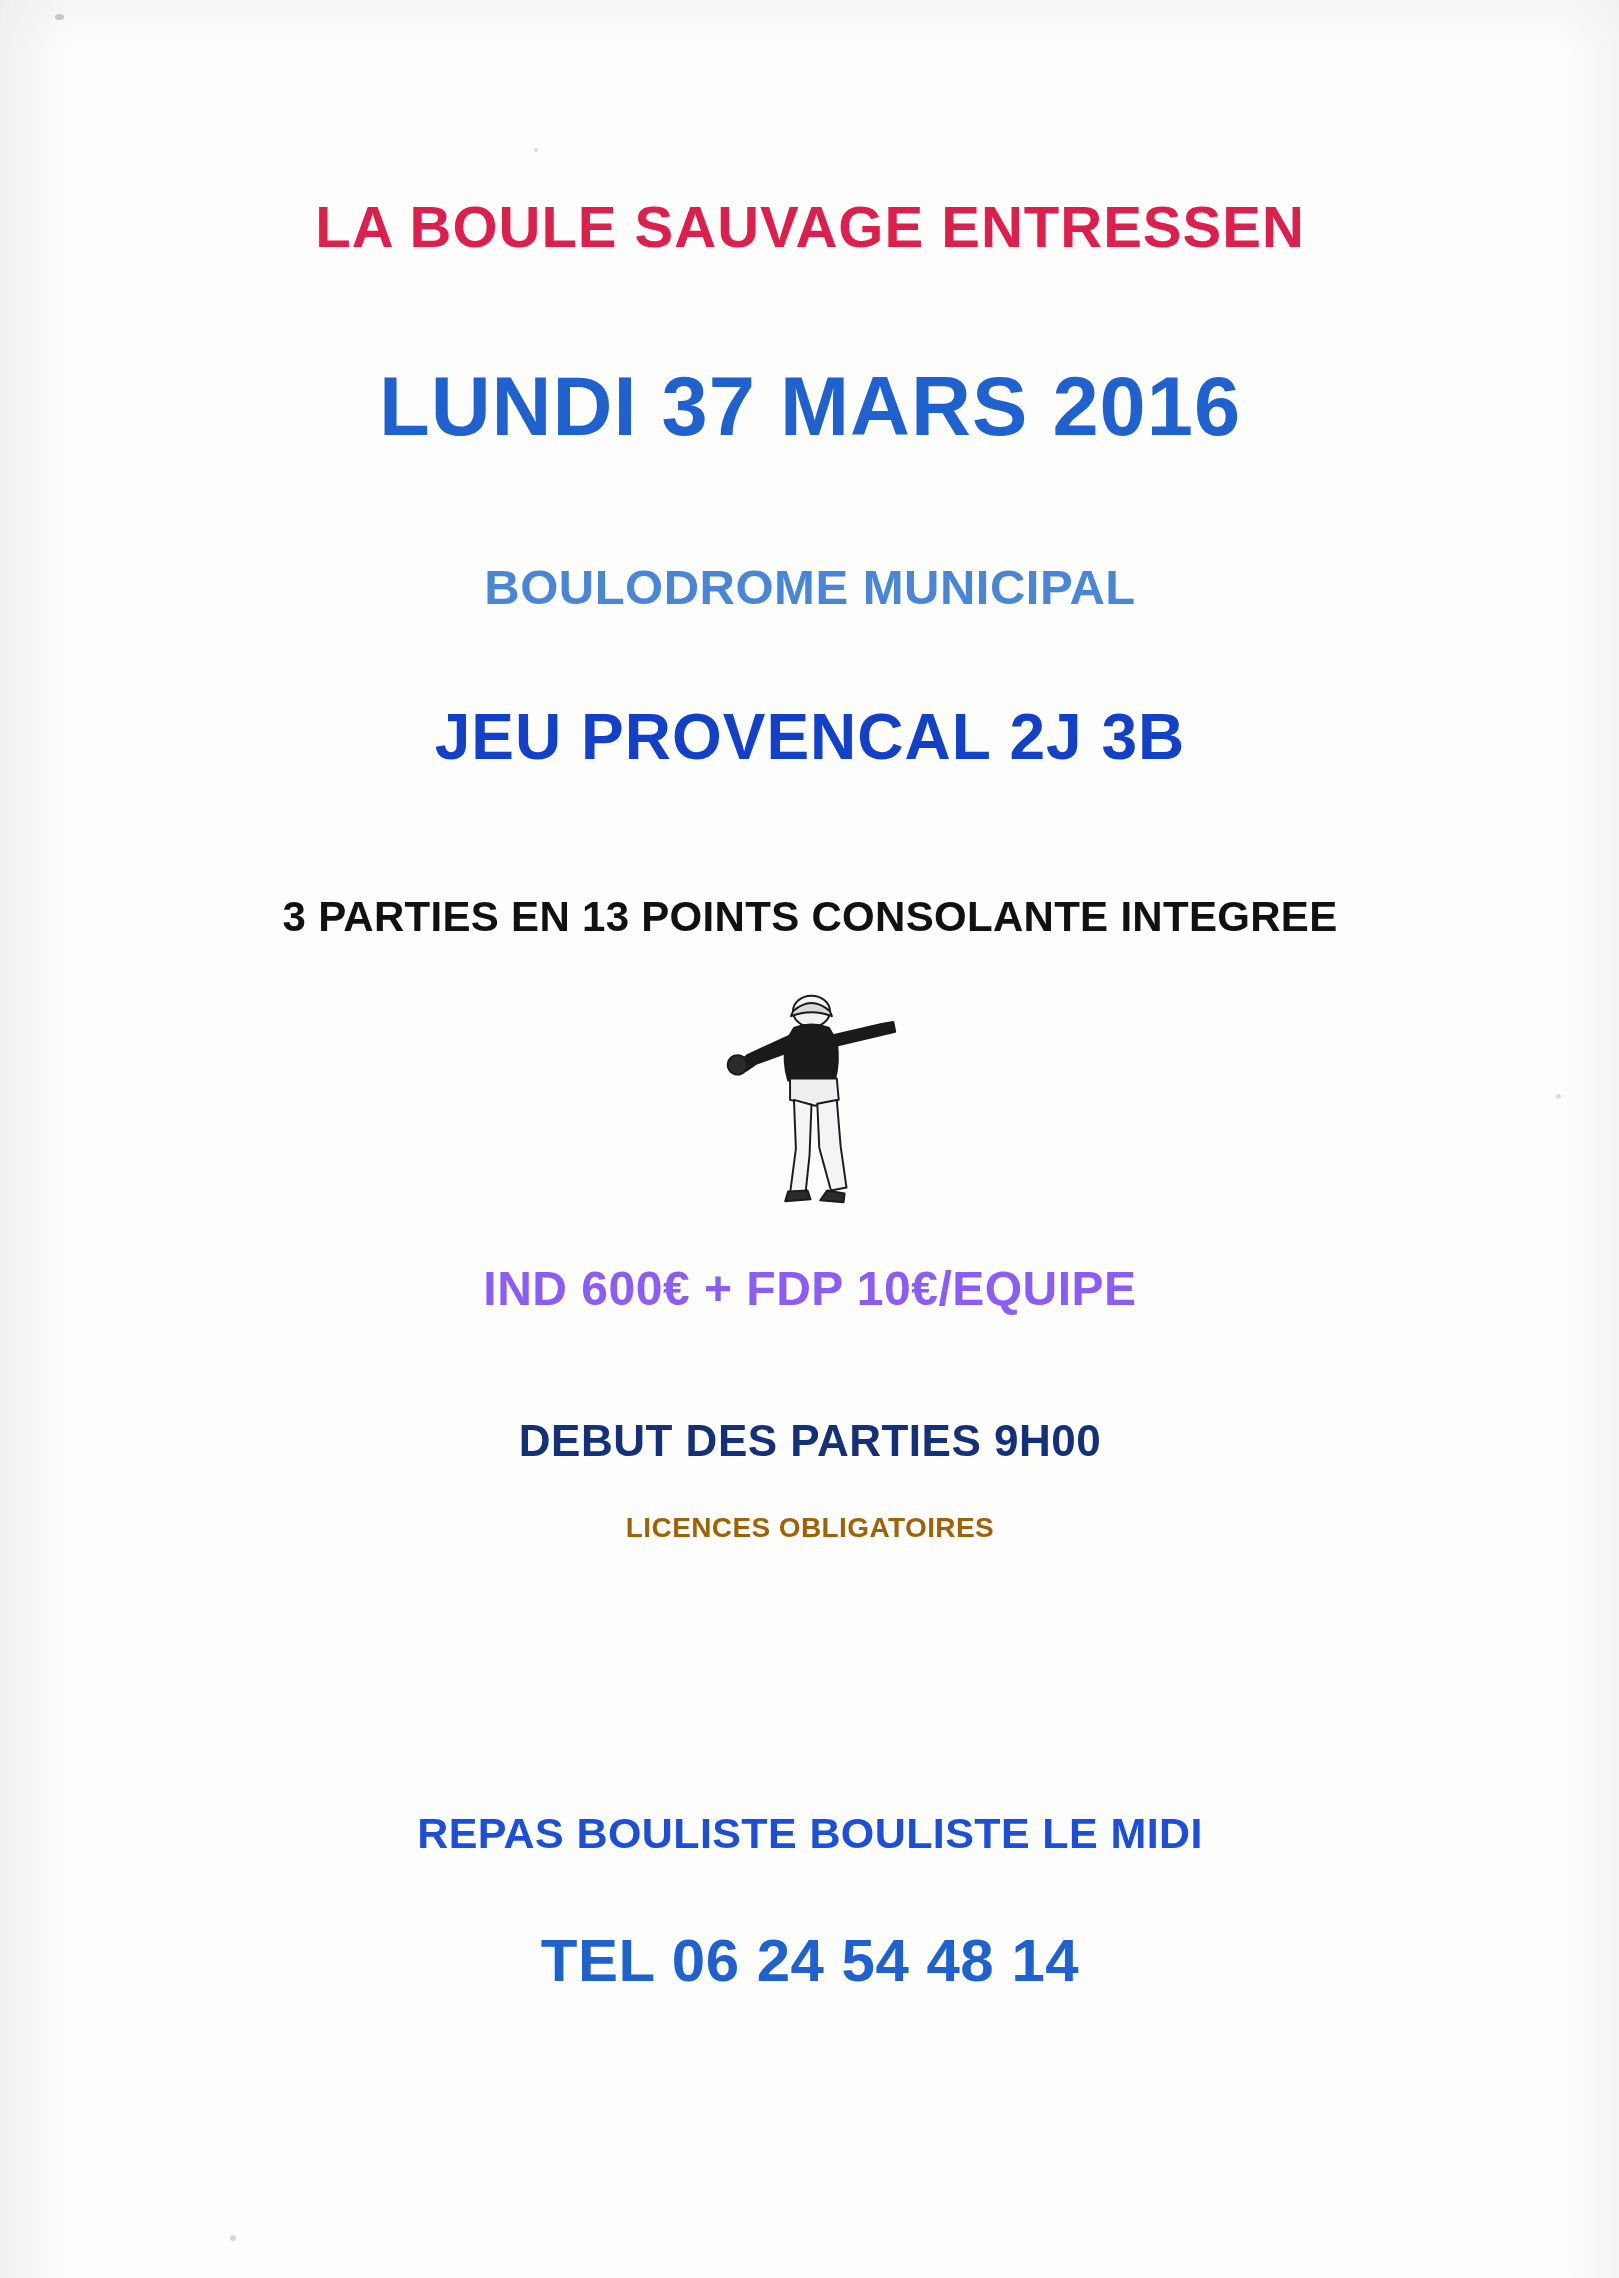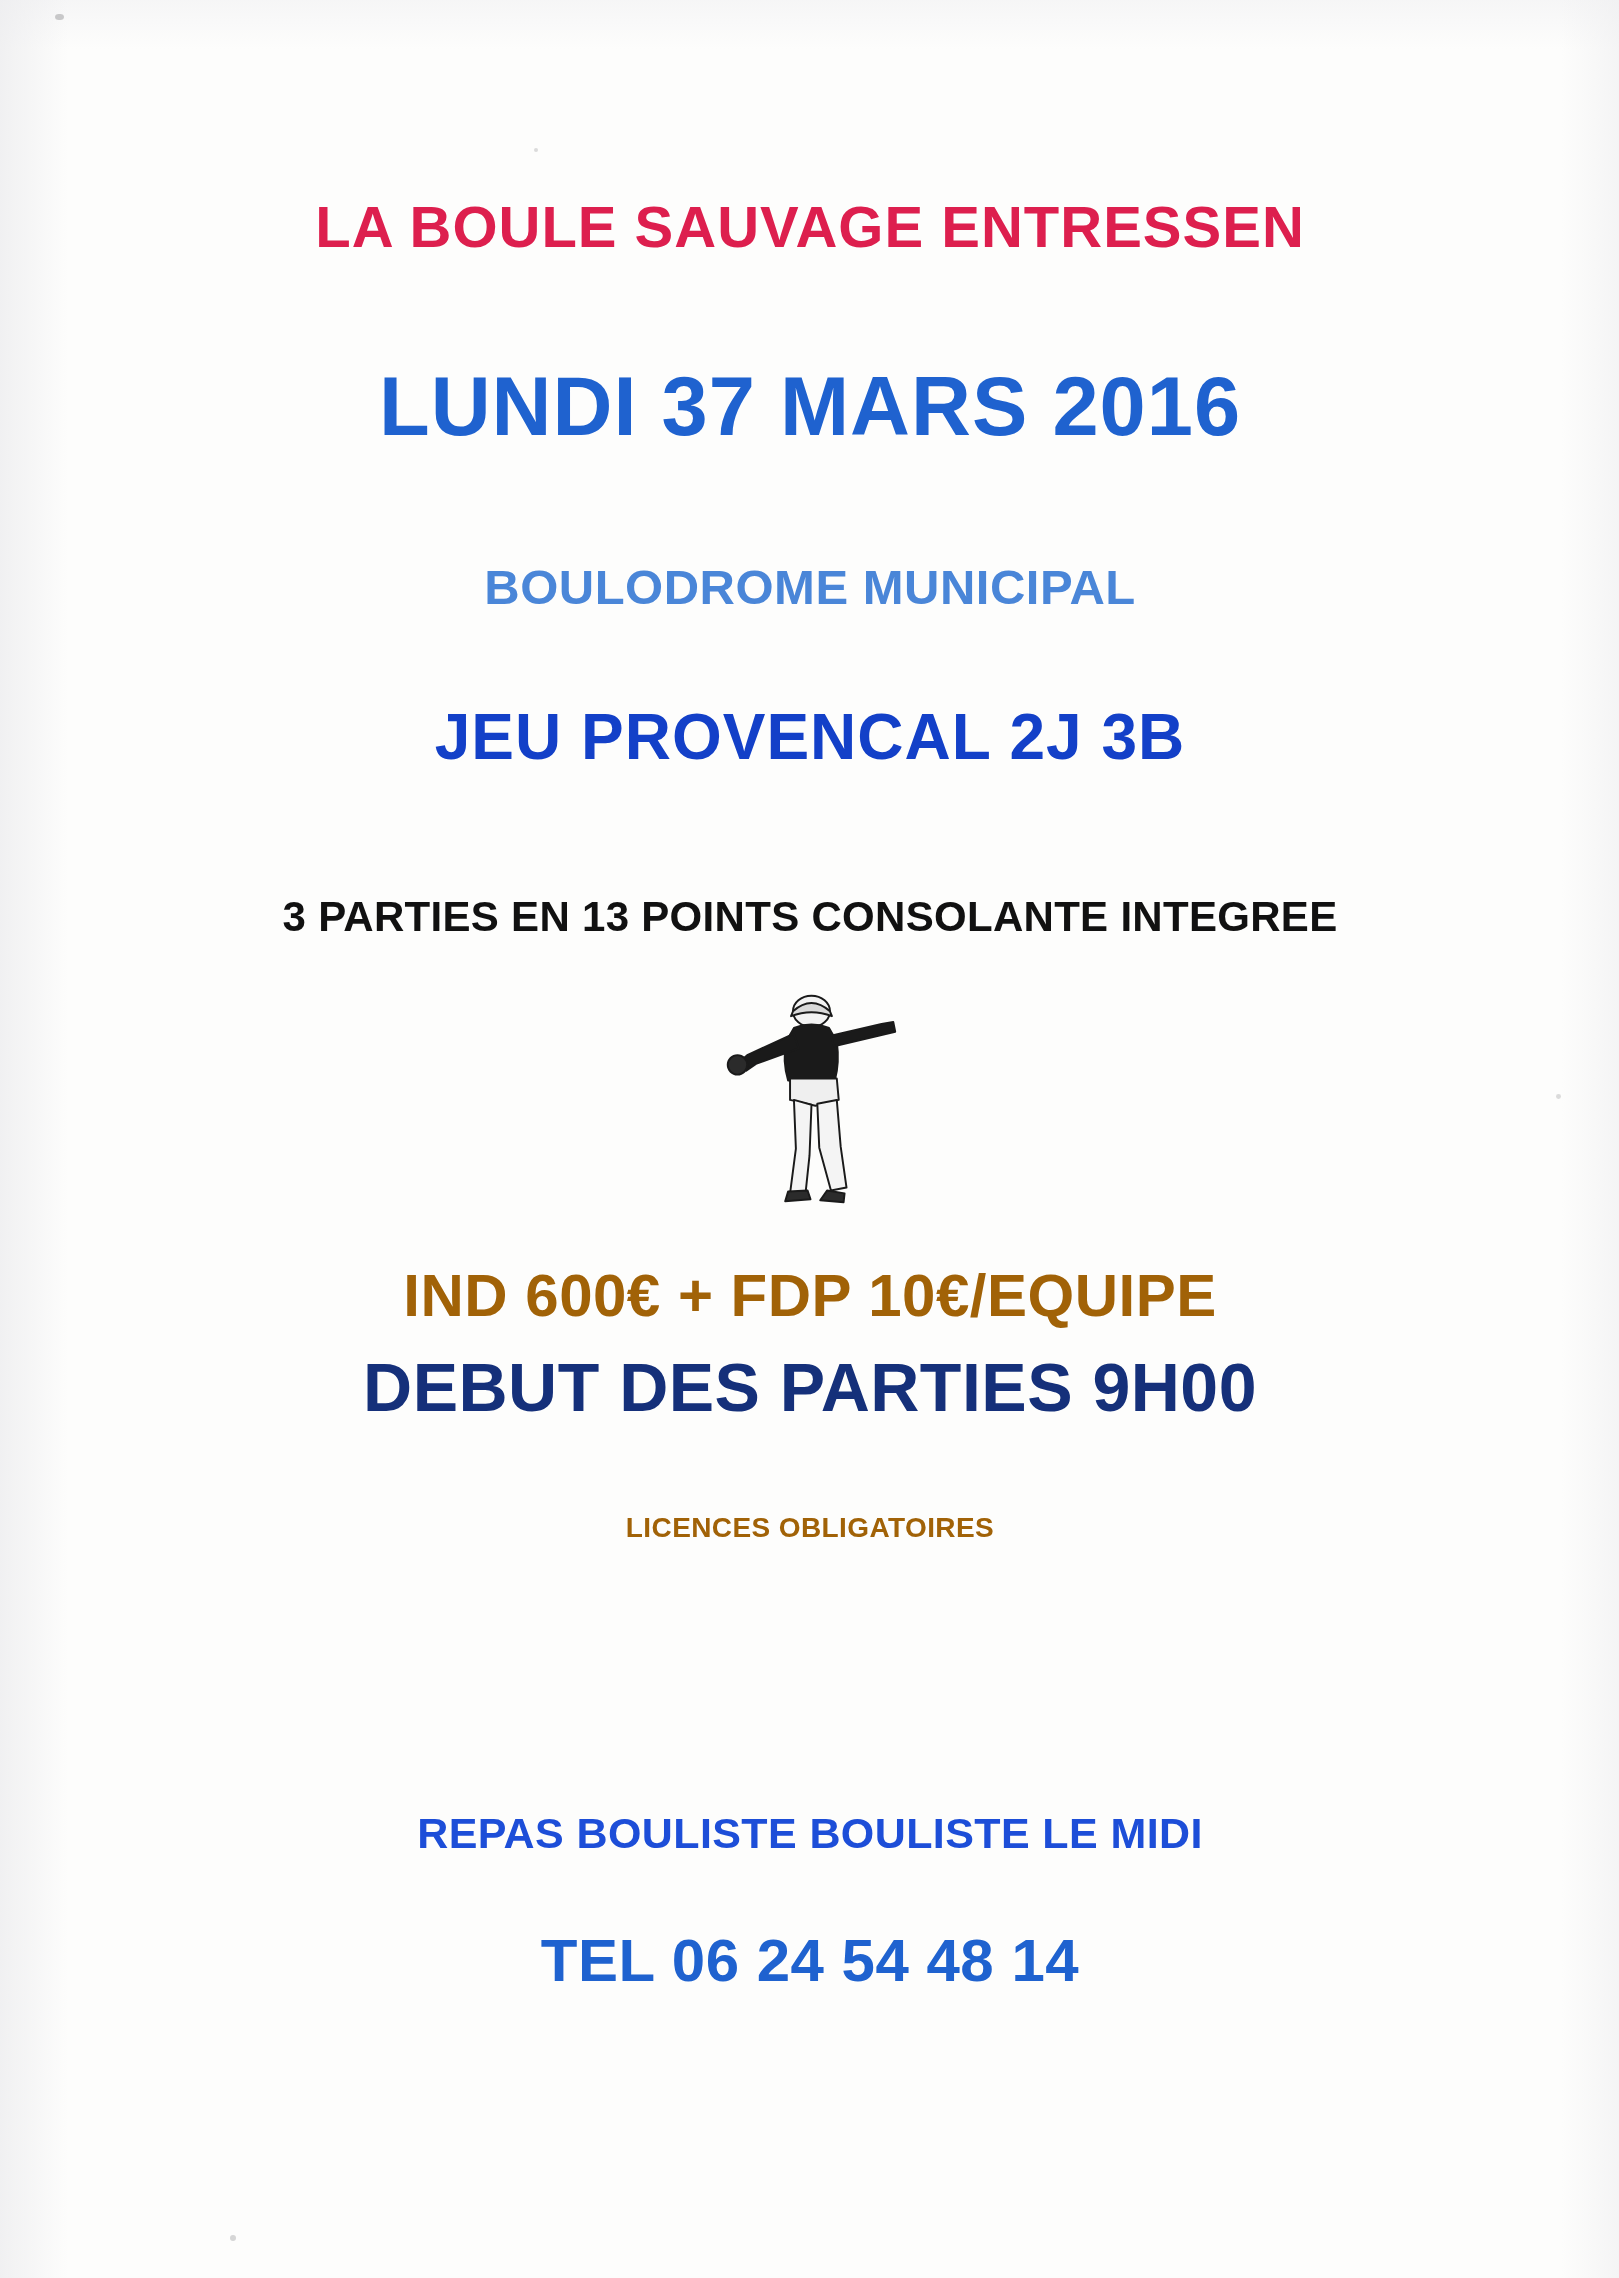--- a/index.html
+++ b/index.html
@@ -96,29 +96,29 @@
     position: absolute;
     top: 985px;
     left: 0;
     width: 100%;
     display: flex;
     justify-content: center;
   }
   .l-prize {
     position: absolute;
     top: 1261px;
-    font-size: 60px;
-    font-weight: bold;
-    color: #a16207;
+    font-size: 48px;
+    font-weight: bold;
+    color: #8b5cf6;
     letter-spacing: 0.5px;
   }
   .l-start {
     position: absolute;
-    top: 1348px;
-    font-size: 68px;
+    top: 1416px;
+    font-size: 44px;
     font-weight: bold;
     color: #15307a;
     letter-spacing: 0.5px;
     text-align: center;
   }
   .l-licence {
     position: absolute;
     top: 1512px;
     font-size: 28px;
     font-weight: bold;

